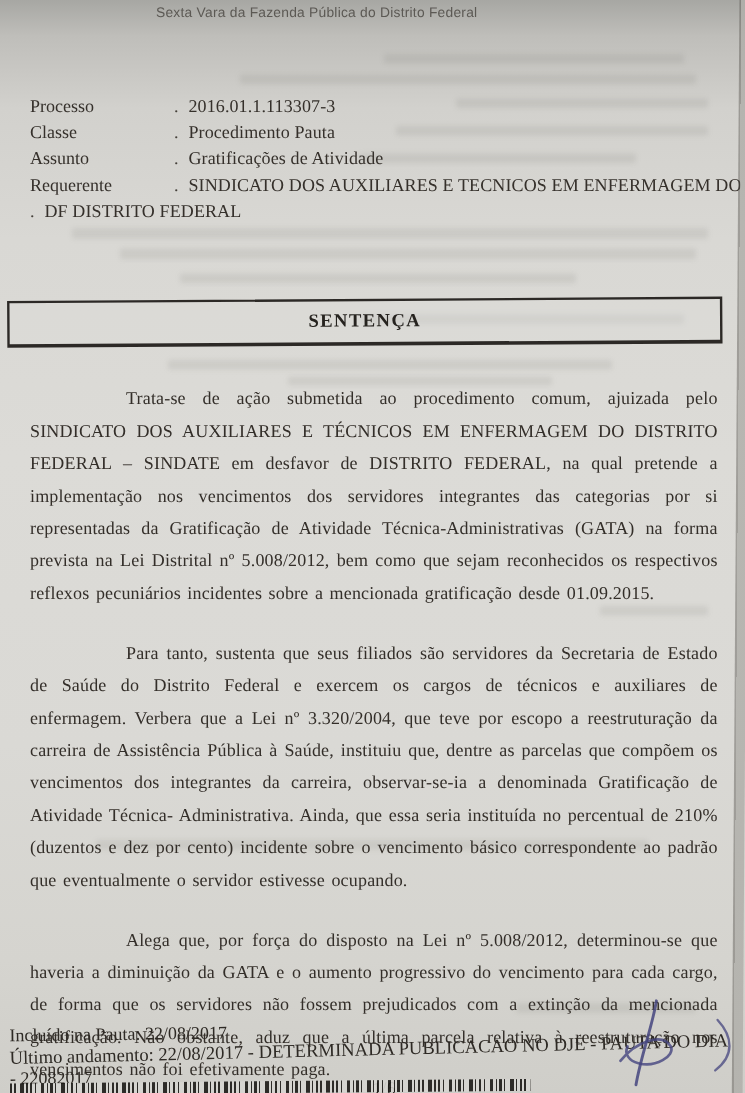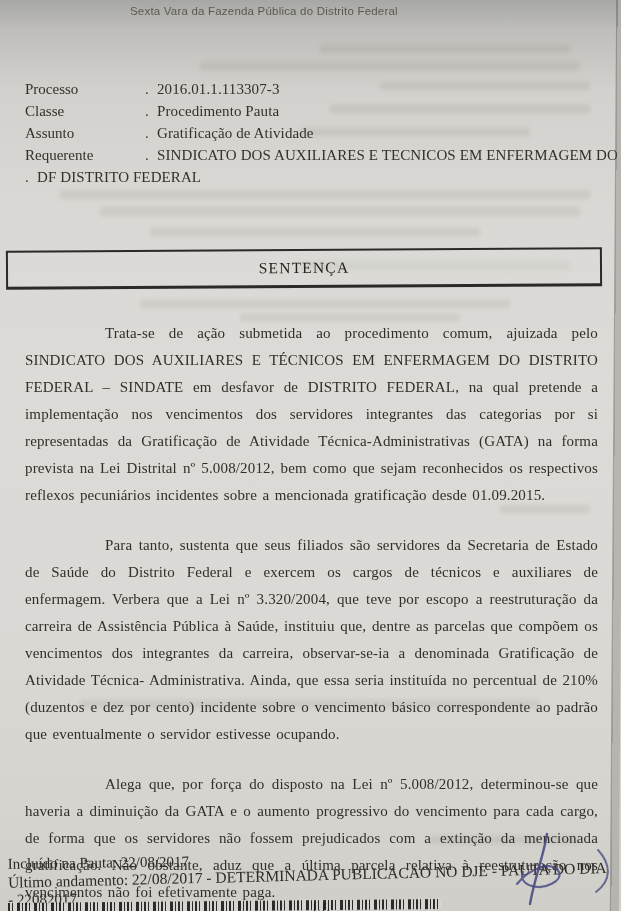--- a/index.html
+++ b/index.html
@@ -34,21 +34,21 @@
   .meta-value{white-space:nowrap;letter-spacing:0.1px;text-align:right;}
   
   .title-box{
     position:absolute;left:6px;top:249px;width:592px;height:34px;
     border:2px solid #2c2926;border-bottom-width:3px;
     transform:rotate(-0.35deg);
     display:flex;align-items:center;justify-content:center;
     background:rgba(222,221,217,0.35);
   }
   .title-box span{
-    font-weight:normal;font-size:15.5px;letter-spacing:1.2px;color:#26231f;text-align:right;
+    font-weight:bold;font-size:15.5px;letter-spacing:1.2px;color:#26231f;text-align:right;
   }
   
   .body-text{
     position:absolute;left:25px;top:320px;width:573px;
     font-size:15px;line-height:27px;text-align:justify;
     color:#332e29;letter-spacing:0.15px;word-spacing:1.5px;
   }
   .body-text p{margin:0;text-indent:80px;}
   .body-text p + p{margin-top:23px;}
   
@@ -101,21 +101,21 @@
       <span class="meta-value">2016.01.1.113307-3</span>
     </div>
     <div class="meta-row">
       <span class="meta-label">Classe</span>
       <span class="meta-sep">.</span>
       <span class="meta-value">Procedimento Pauta</span>
     </div>
     <div class="meta-row">
       <span class="meta-label">Assunto</span>
       <span class="meta-sep">.</span>
-      <span class="meta-value">Gratificação de Atividade</span>
+      <span class="meta-value">Gratificações de Atividade</span>
     </div>
     <div class="meta-row">
       <span class="meta-label">Requerente</span>
       <span class="meta-sep">.</span>
       <span class="meta-value">SINDICATO DOS AUXILIARES E TECNICOS EM ENFERMAGEM DO DF</span>
     </div>
     <div class="meta-row">
       <span class="meta-sep">.</span>
       <span class="meta-value">DF DISTRITO FEDERAL</span>
     </div>

